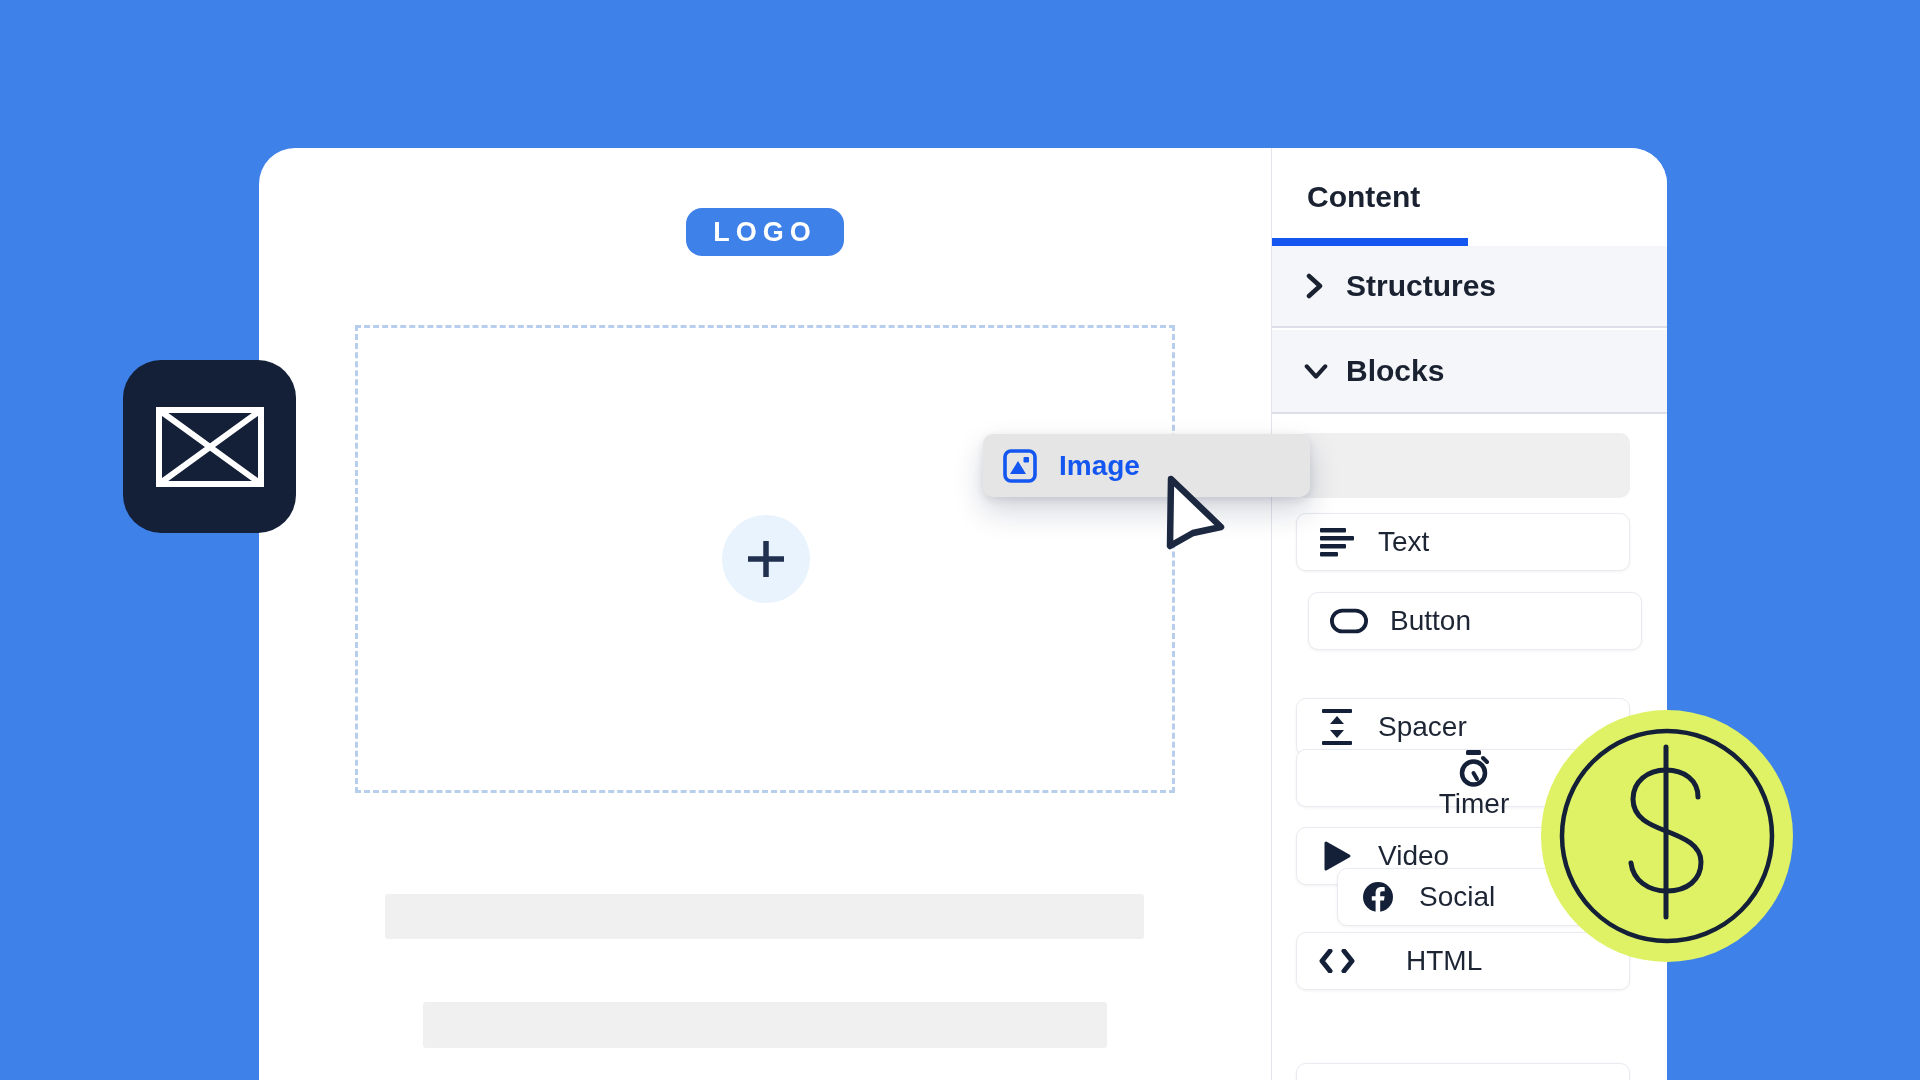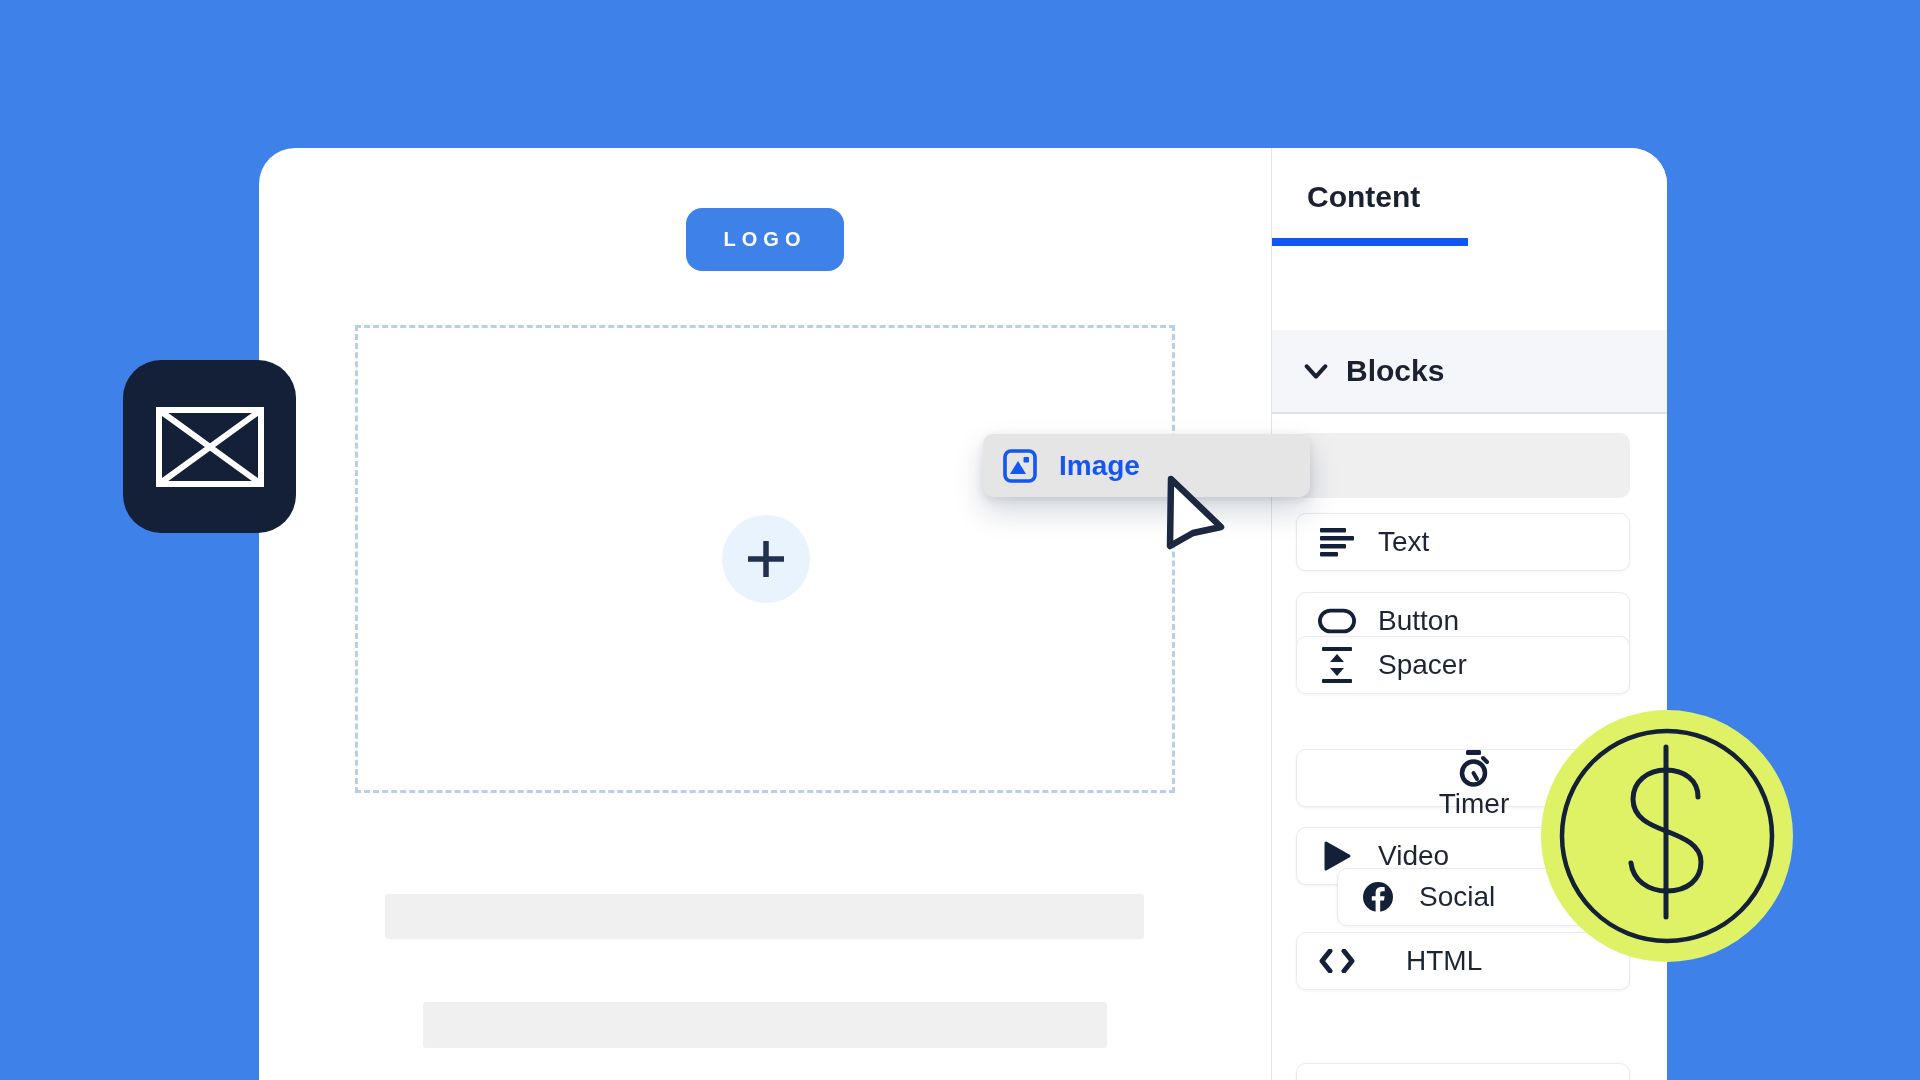--- a/index.html
+++ b/index.html
@@ -4,23 +4,23 @@
 <style>
   html,body{margin:0;padding:0;background:#3e81e9;}
   .stage{position:relative;width:1920px;height:1080px;overflow:hidden;
          font-family:"Liberation Sans",sans-serif;background:#3e81e9;}
 
   
   .window{position:absolute;left:259px;top:148px;width:1408px;height:1000px;
           background:#ffffff;border-radius:36px 36px 0 0;}
 
   
-  .logo-btn{position:absolute;left:686px;top:208px;width:158px;height:63px;
+  .logo-btn{position:absolute;left:686px;top:208px;width:158px;height:48px;
             background:#3e81e9;border-radius:16px;display:flex;align-items:center;justify-content:center;
-            color:#ffffff;font-size:20px;font-weight:800;letter-spacing:6px;}
+            color:#ffffff;font-size:27px;font-weight:800;letter-spacing:6px;}
   .dropzone{position:absolute;left:355px;top:325px;width:820px;height:468px;
             border:3px dashed #b7cfed;box-sizing:border-box;}
   .plus-circle{position:absolute;left:722px;top:515px;width:88px;height:88px;border-radius:50%;
                background:#e9f3fd;display:flex;align-items:center;justify-content:center;}
   .ph-bar{position:absolute;background:#f0f0f1;border-radius:3px;}
   .bar1{left:385px;top:894px;width:759px;height:45px;}
   .bar2{left:423px;top:1002px;width:684px;height:46px;}
 
   
   .sidebar-divider{position:absolute;left:1271px;top:148px;width:1px;height:932px;background:#e2e5ec;}
@@ -77,20 +77,28 @@
   <div class="ph-bar bar1"></div>
   <div class="ph-bar bar2"></div>
 
   <div class="sidebar-divider"></div>
 
   <div class="tabbar">
     <span class="tab-label">Content</span>
   </div>
   <div class="tab-underline"></div>
 
+  <div class="section sec-structures">
+    <span class="chev">
+      <svg width="22" height="26" viewBox="0 0 22 26">
+        <path d="M5 3 L16 13 L5 23" fill="none" stroke="#1a2232" stroke-width="4.5" stroke-linecap="round" stroke-linejoin="round"></path>
+      </svg>
+    </span>
+    <span class="sec-label">Structures</span>
+  </div>
 
   <div class="section sec-blocks">
     <span class="chev">
       <svg width="26" height="22" viewBox="0 0 26 22">
         <path d="M3 6 L13 17 L23 6" fill="none" stroke="#1a2232" stroke-width="4.5" stroke-linecap="round" stroke-linejoin="round"></path>
       </svg>
     </span>
     <span class="sec-label">Blocks</span>
   </div>
 
@@ -103,29 +111,29 @@
             <g fill="#142038">
               <rect x="1" y="3" width="26" height="4.5" rx="1"></rect>
               <rect x="1" y="11" width="34" height="4.5" rx="1"></rect>
               <rect x="1" y="19" width="26" height="4.5" rx="1"></rect>
               <rect x="1" y="27" width="18" height="4.5" rx="1"></rect>
             </g>
           </svg>
         </span>
         <span class="blabel">Text</span>
       </div>
-      <div class="block-card" style="top: 592px;">
+      <div class="block-card" style="top: 592px; margin-left: 12px;">
         <span class="bicon">
           <svg width="40" height="26" viewBox="0 0 40 26">
             <rect x="2" y="2" width="36" height="22" rx="11" fill="none" stroke="#142038" stroke-width="4"></rect>
           </svg>
         </span>
         <span class="blabel">Button</span>
       </div>
-      <div class="block-card" style="top: 636px;">
+      <div class="block-card" style="top: 698px;">
         <span class="bicon">
           <svg width="34" height="36" viewBox="0 0 34 36">
             <g fill="#142038">
               <rect x="2" y="0" width="30" height="4" rx="1"></rect>
               <rect x="2" y="32" width="30" height="4" rx="1"></rect>
               <polygon points="17,7 24,15 10,15"></polygon>
               <polygon points="17,29 24,21 10,21"></polygon>
             </g>
           </svg>
         </span>

